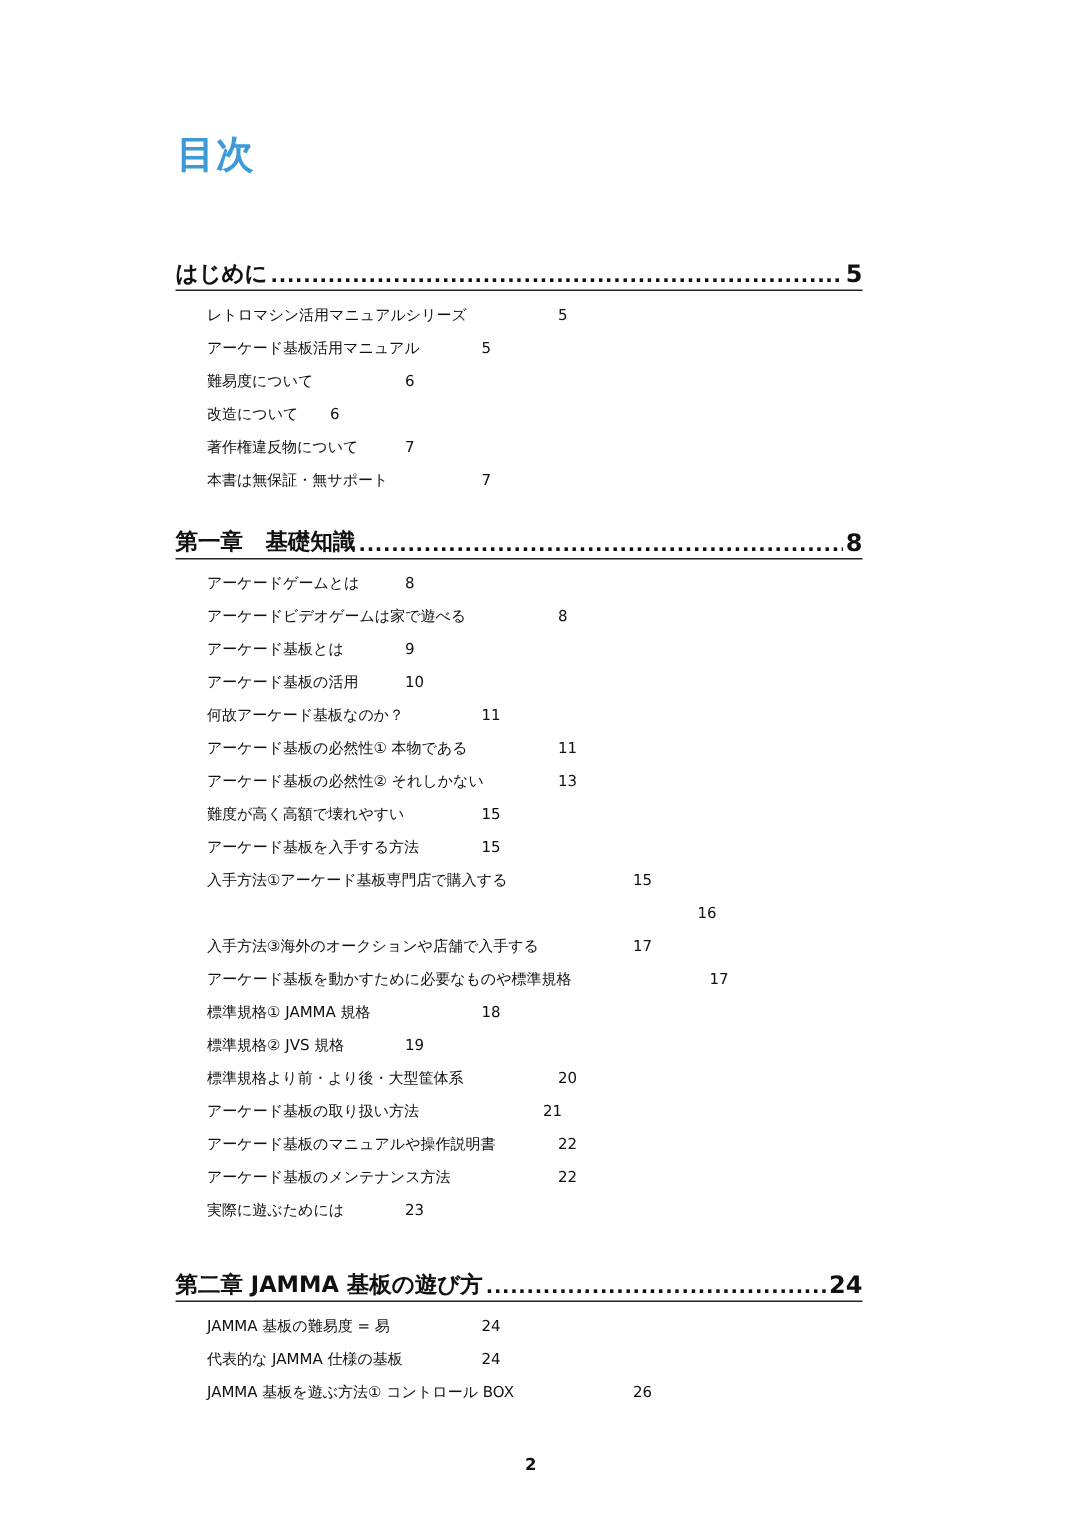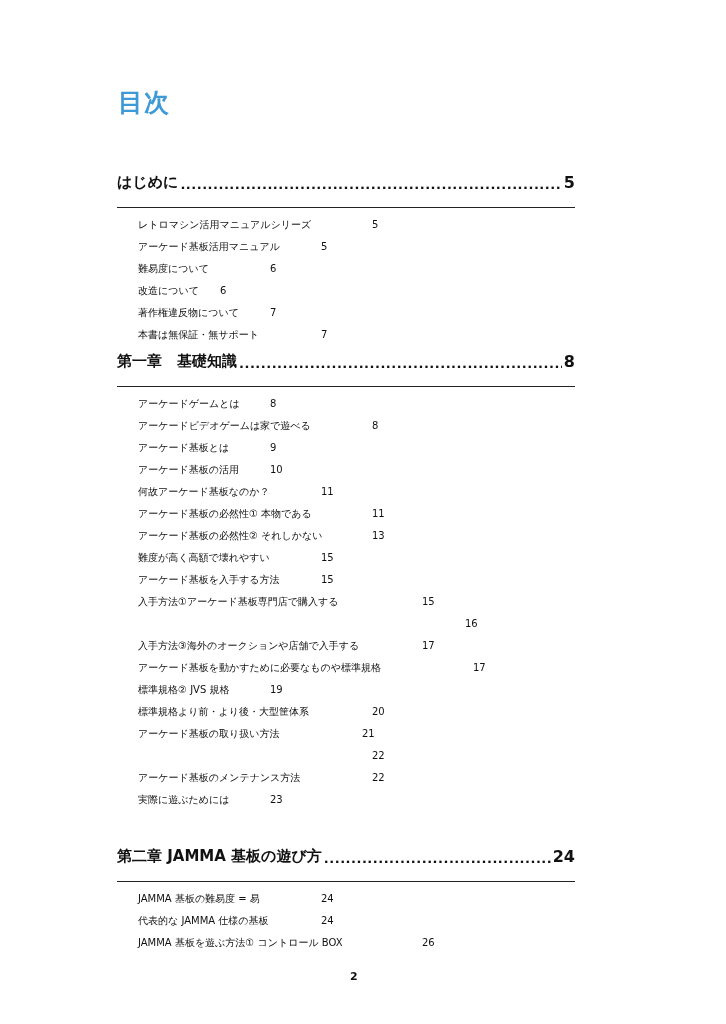--- a/index.html
+++ b/index.html
@@ -2,21 +2,21 @@
 <html><head>
 <meta charset="utf-8">
 <style>
   html, body { margin: 0; padding: 0; background: #ffffff; }
   body { width: 726px; height: 1024px; position: relative; overflow: hidden;
          font-family: "DejaVu Sans", "Liberation Sans", sans-serif; color: #111; }
   .page-title { position: absolute; left: 118px; top: 86px; font-size: 25px; font-weight: bold;
                 color: #3d9ad6; letter-spacing: 1px; }
   .section { position: absolute; left: 117px; width: 458px; }
   .heading { display: flex; align-items: flex-end; font-size: 15px; font-weight: bold; height: 22px;
-             border-bottom: 1.5px solid #222; padding-bottom: 15px; white-space: nowrap; justify-content: space-between; }
+             border-bottom: 1.5px solid #222; padding-bottom: 1px; white-space: nowrap; justify-content: space-between; }
   .heading .leader { flex: 1; overflow: hidden; margin: 0 2px; font-weight: bold; letter-spacing: 0.5px;
                      font-size: 13px; line-height: 14px; }
   .heading .leader::before { content: "................................................................................................................................................................................"; }
   .heading .page { font-size: 16px; }
   .entries { margin-top: 6px; }
   .entry { position: relative; height: 22px; line-height: 22px; font-size: 10px; padding-left: 21px; white-space: nowrap; }
   .entry .num { position: absolute; top: 0; }
   .footer-num { position: absolute; top: 970px; left: 350px; font-size: 11px; font-weight: bold; }
 </style>
 </head>
@@ -53,24 +53,25 @@
       <div class="entry"><span>アーケード基板の活用</span><span class="num" style="left: 153px;">10</span></div>
       <div class="entry"><span>何故アーケード基板なのか？</span><span class="num" style="left: 204px;">11</span></div>
       <div class="entry"><span>アーケード基板の必然性① 本物である</span><span class="num" style="left: 255px;">11</span></div>
       <div class="entry"><span>アーケード基板の必然性② それしかない</span><span class="num" style="left: 255px;">13</span></div>
       <div class="entry"><span>難度が高く高額で壊れやすい</span><span class="num" style="left: 204px;">15</span></div>
       <div class="entry"><span>アーケード基板を入手する方法</span><span class="num" style="left: 204px;">15</span></div>
       <div class="entry"><span>入手方法①アーケード基板専門店で購入する</span><span class="num" style="left: 305px;">15</span></div>
       <div class="entry"><span class="num" style="left: 348px;">16</span></div>
       <div class="entry"><span>入手方法③海外のオークションや店舗で入手する</span><span class="num" style="left: 305px;">17</span></div>
       <div class="entry"><span>アーケード基板を動かすために必要なものや標準規格</span><span class="num" style="left: 356px;">17</span></div>
+      <div class="entry"><span>標準規格① JAMMA 規格</span><span class="num" style="left: 204px;">18</span></div>
       <div class="entry"><span>標準規格② JVS 規格</span><span class="num" style="left: 153px;">19</span></div>
       <div class="entry"><span>標準規格より前・より後・大型筐体系</span><span class="num" style="left: 255px;">20</span></div>
       <div class="entry"><span>アーケード基板の取り扱い方法</span><span class="num" style="left: 204px; margin-left: 41px;">21</span></div>
-      <div class="entry"><span class="num" style="left: 255px;">22</span></div>
+      <div class="entry"><span>アーケード基板のマニュアルや操作説明書</span><span class="num" style="left: 255px;">22</span></div>
       <div class="entry"><span>アーケード基板のメンテナンス方法</span><span class="num" style="left: 255px;">22</span></div>
       <div class="entry"><span>実際に遊ぶためには</span><span class="num" style="left: 153px;">23</span></div>
     </div>
 </div>
 
 <div class="section" style="top:844px;">
   <div class="heading">
     <span>第二章 JAMMA 基板の遊び方</span>
     <span class="leader"></span>
     <span class="page">24</span>

